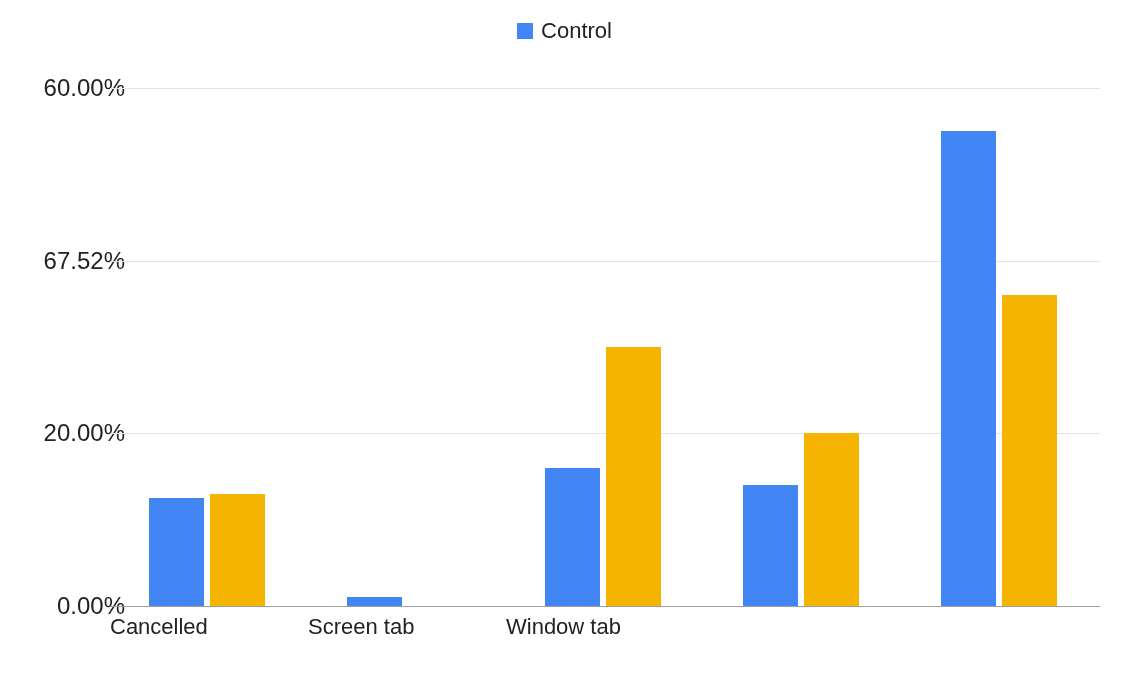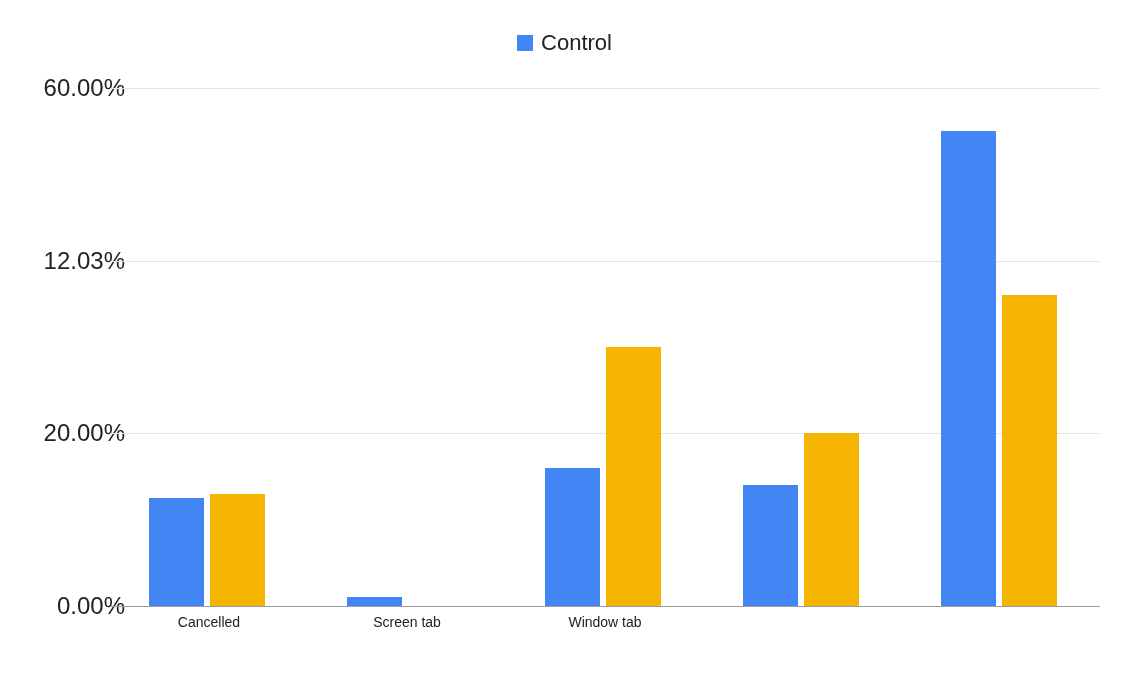--- a/index.html
+++ b/index.html
@@ -20,21 +20,21 @@
     position: absolute;
     top: 18px;
     left: 0;
     right: 0;
     text-align: center;
     font-size: 22px;
   }
   .legend-item {
     display: inline-flex;
     align-items: center;
-    margin: 12px 10px;
+    margin: 0 10px;
   }
   .legend-swatch {
     width: 16px;
     height: 16px;
     display: inline-block;
     margin-right: 8px;
   }
   .plot {
     position: absolute;
     left: 110px;
@@ -67,39 +67,38 @@
     position: absolute;
     bottom: 0;
     width: 55px;
   }
   .bar.control { left: 39px; }
   .bar.experiment { left: 100px; }
   .xlabel {
     position: absolute;
     top: 526px;   
     width: 198px;
-    text-align: center;
-    font-size: 14px;
+    font-size: 22px;
   }
 </style>
 </head>
 <body>
 
 <div class="chart-wrap">
 
   <div class="legend">
     <span class="legend-item">
       <span class="legend-swatch" style=";background:#4285f4"></span>
       <span>Control</span>
     </span>
   </div>
 
   <div class="ylabel" style="top:606px">0.00%</div>
   <div class="ylabel" style="top:433px">20.00%</div>
-  <div class="ylabel" style="top:261px">12.03%</div>
+  <div class="ylabel" style="top:261px">67.52%</div>
   <div class="ylabel" style="top:88px">60.00%</div>
 
   <div class="plot">
 
     <div class="gridline" style="top:0px"></div>
     <div class="gridline" style="top:172.67px"></div>
     <div class="gridline" style="top:345.33px"></div>
 
     <div class="group" style="left:0px">
       <div class="bar control" style=";height:107.9px;background:#4285f4"></div>

